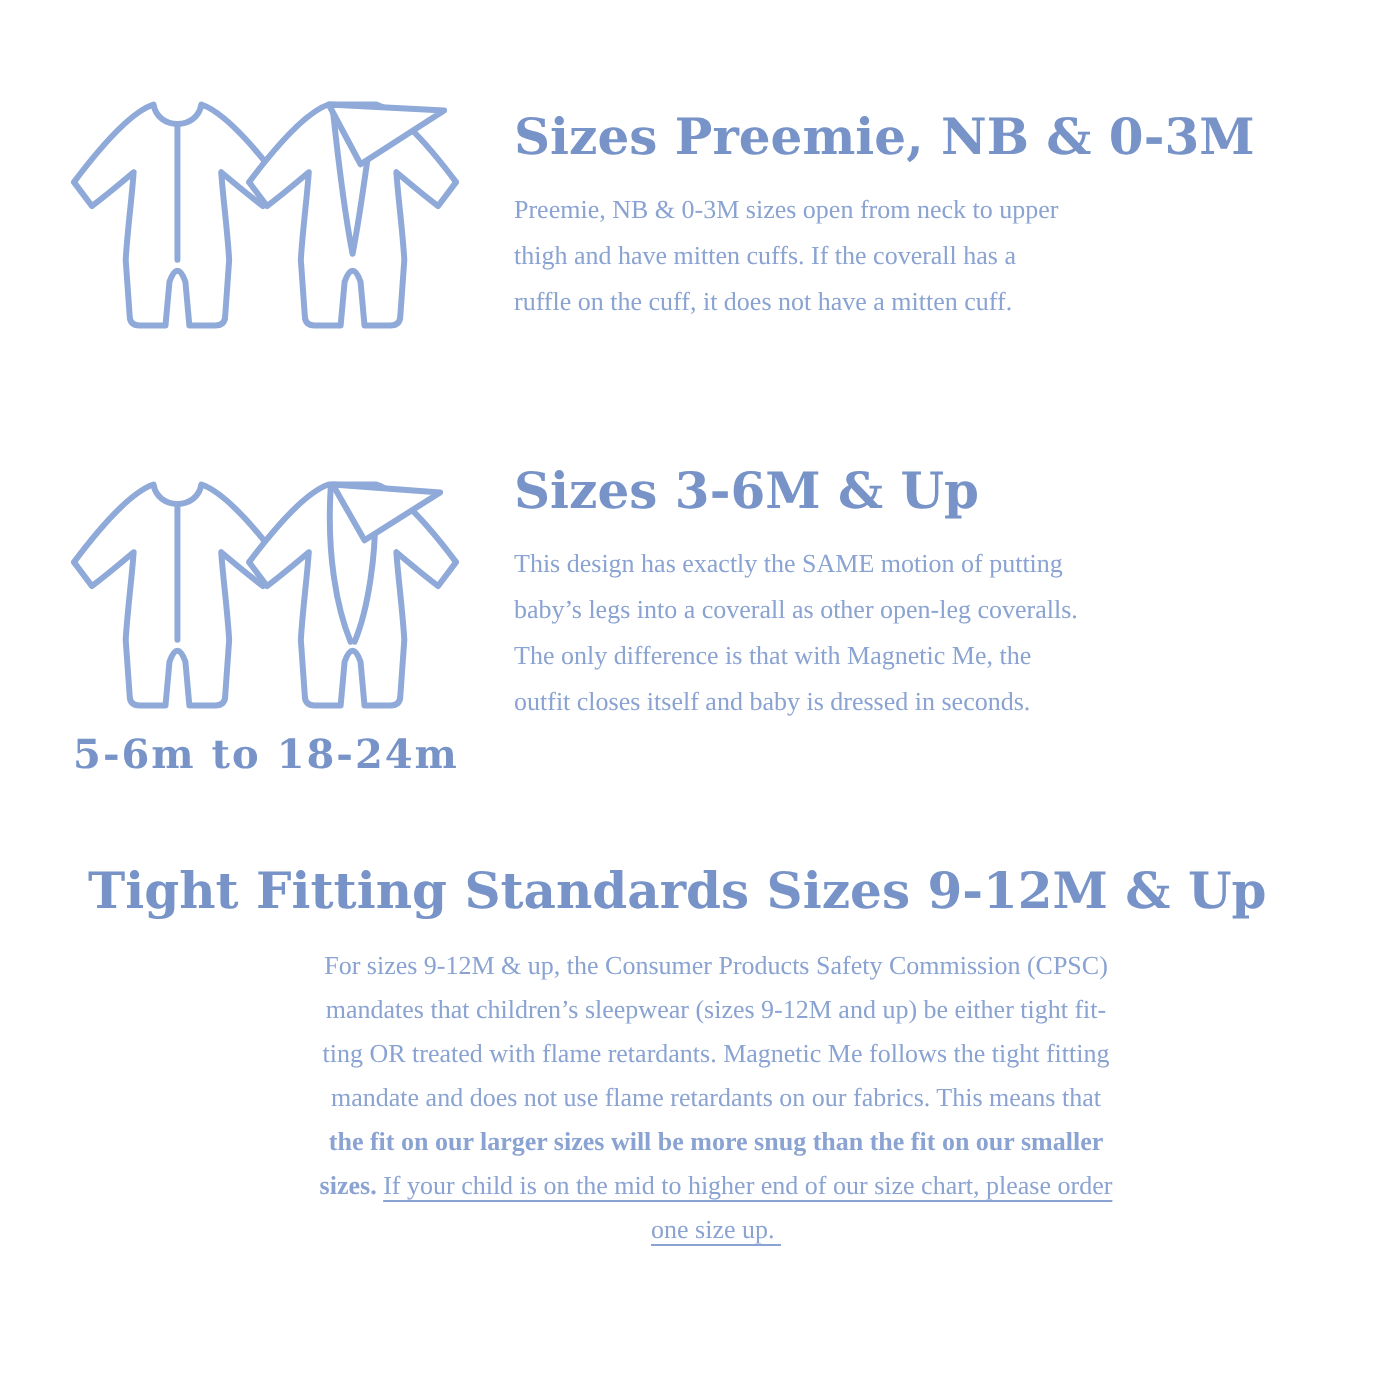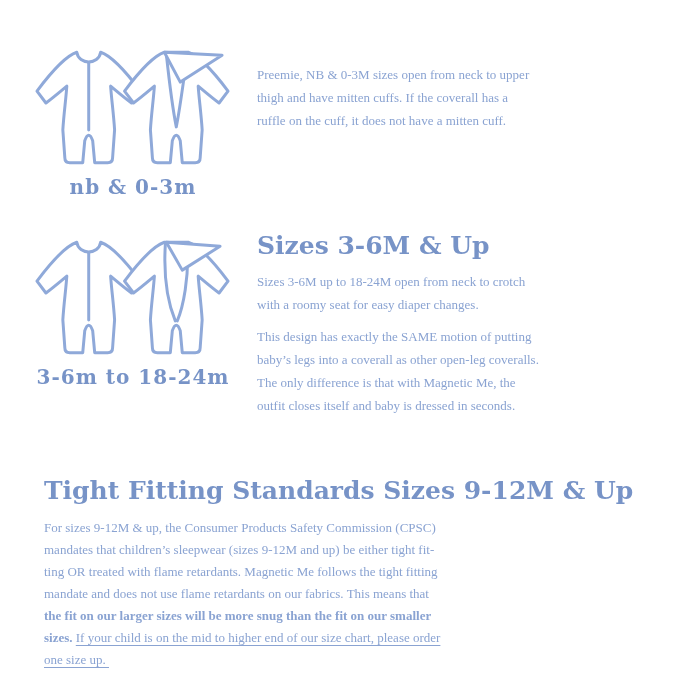--- a/index.html
+++ b/index.html
@@ -23,39 +23,39 @@
     font-family:"DejaVu Serif", serif;
     font-weight:bold;
     font-size:20px;
     color:var(--heading-text);
     letter-spacing:1px;
     white-space:pre;
   }
   .textcol{position:absolute;left:257px;width:420px;}
   .text-preemie{top:54px;}
   .text-36m{top:231px;}
-  .sec-wide{position:absolute;left:44px;top:476px;width:628px;}
+  .sec-wide{position:absolute;left:44px;top:431px;width:628px;}
   h2{
     margin:0;
     font-family:"DejaVu Serif", serif;
     font-weight:bold;
     font-size:25px;
     line-height:30px;
     color:var(--heading-text);
     white-space:pre;
   }
   .textcol p, .sec-wide p{
     margin:9px 0 0 0;
     font-size:13px;
     line-height:23px;
     color:var(--body-text);
     white-space:pre;
   }
   .textcol p + p{}
-  .sec-wide p{margin-top:11px;line-height:22px;}
+  .sec-wide p{margin-top:11px;line-height:22px;text-align:center;}
   .bold-note{font-weight:bold;}
   .link-underline{
     text-decoration:underline;
     text-underline-offset:3px;
     color:var(--body-text);
   }
   svg{display:block;}
   .garment{
     fill:#ffffff;
     stroke:var(--line-art);
@@ -81,48 +81,46 @@
       <g>
         <path class="garment" d="M46 10 C48 23 68 23 70 10 C82 14 98 33 110 49 L101 61 C93 55 86 49 80 44 C81 58 83 72 84 88 L82 116 Q82 121 77 121 L64 121 L62 99 Q58 88 54 99 L52 121 L39 121 Q34 121 34 116 L32 88 C33 72 35 58 36 44 C30 49 23 55 15 61 L6 49 C18 33 34 14 46 10 Z"></path>
         <path class="garment-line" d="M58 21 L58 88"></path>
       </g>
       <g>
         <path class="garment" d="M134 10 L158 10 C170 14 186 33 198 49 L189 61 C181 55 174 49 168 44 C169 58 171 72 172 88 L170 116 Q170 121 165 121 L152 121 L150 99 Q146 88 142 99 L140 121 L127 121 Q122 121 122 116 L120 88 C121 72 123 58 124 44 C118 49 111 55 103 61 L94 49 C106 33 122 14 134 10 Z"></path>
         <path class="garment-line" d="M136 12 C139 40 142 65 146 85 C150 65 153 40 157 13"></path>
         <path class="garment" d="M134 10 L192 13 L150 40 Z"></path>
       </g>
     </svg>
-    <figcaption>nb &amp; 0-3m</figcaption>
   </figure>
 
   <div class="textcol text-preemie">
+    <h2>Sizes Preemie, NB &amp; 0-3M</h2>
     <p>Preemie, NB &amp; 0-3M sizes open from neck to upper
 thigh and have mitten cuffs. If the coverall has a
 ruffle on the cuff, it does not have a mitten cuff.</p>
   </div>
 
   <figure class="fig-36m">
     <svg width="204" height="128" viewBox="0 0 205 128">
       <g>
         <path class="garment" d="M46 10 C48 23 68 23 70 10 C82 14 98 33 110 49 L101 61 C93 55 86 49 80 44 C81 58 83 72 84 88 L82 116 Q82 121 77 121 L64 121 L62 99 Q58 88 54 99 L52 121 L39 121 Q34 121 34 116 L32 88 C33 72 35 58 36 44 C30 49 23 55 15 61 L6 49 C18 33 34 14 46 10 Z"></path>
         <path class="garment-line" d="M58 21 L58 88"></path>
       </g>
       <g>
         <path class="garment" d="M134 10 L158 10 C170 14 186 33 198 49 L189 61 C181 55 174 49 168 44 C169 58 171 72 172 88 L170 116 Q170 121 165 121 L152 121 L150 99 Q146 88 142 99 L140 121 L127 121 Q122 121 122 116 L120 88 C121 72 123 58 124 44 C118 49 111 55 103 61 L94 49 C106 33 122 14 134 10 Z"></path>
         <path class="garment-line" d="M135 12 C133 45 138 72 145 89 M157 13 C159 45 153 75 147 89"></path>
         <path class="garment" d="M136 10 L190 14 L152 38 Z"></path>
       </g>
     </svg>
-    <figcaption>3-6m to 18-24m</figcaption>
+    <figcaption>5-6m to 18-24m</figcaption>
   </figure>
 
   <div class="textcol text-36m">
     <h2>Sizes 3-6M &amp; Up</h2>
-    <p>Sizes 3-6M up to 18-24M open from neck to crotch
-with a roomy seat for easy diaper changes.</p>
     <p>This design has exactly the SAME motion of putting
 baby’s legs into a coverall as other open-leg coveralls.
 The only difference is that with Magnetic Me, the
 outfit closes itself and baby is dressed in seconds.</p>
   </div>
 
   <div class="sec-wide">
     <h2>Tight Fitting Standards Sizes 9-12M &amp; Up</h2>
     <p><span>For sizes 9-12M &amp; up, the Consumer Products Safety Commission (CPSC)
 mandates that children’s sleepwear (sizes 9-12M and up) be either tight fit-

